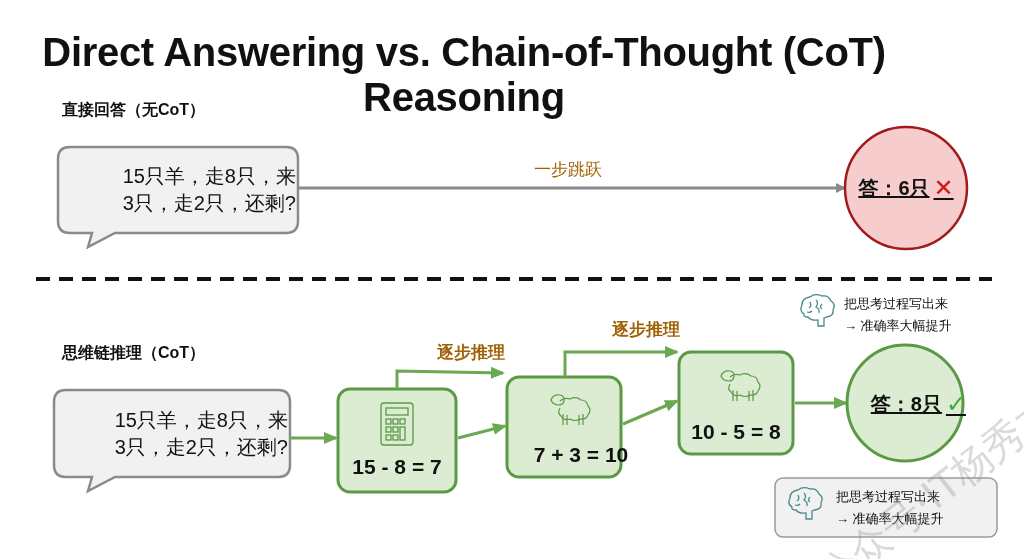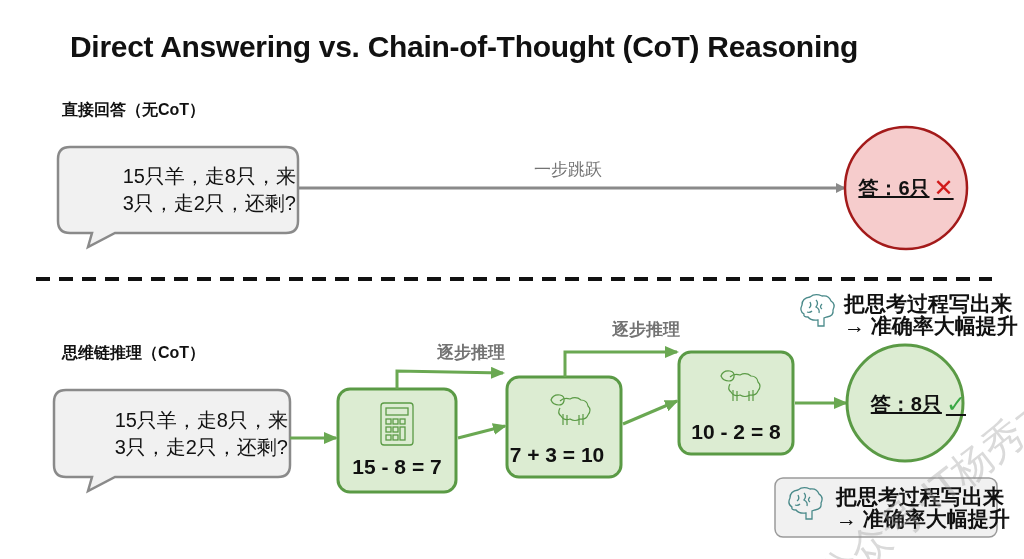--- a/index.html
+++ b/index.html
@@ -1,26 +1,26 @@
 <!DOCTYPE html>
 <html><head>
 <meta charset="utf-8">
 <style>
   html, body { margin:0; padding:0; background:#ffffff; }
   body { width:1024px; height:559px; position:relative; overflow:hidden; font-family:"Liberation Sans","DejaVu Sans",sans-serif; color:#111; }
   .abs { position:absolute; }
-  .title { left:0; width:928px; top:30px; text-align:center; font-size:30px; font-weight:bold; letter-spacing:-0.3px; }
+  .title { left:0; width:928px; top:30px; text-align:center; font-size:40px; font-weight:bold; letter-spacing:-0.3px; }
   .section-label { font-size:16px; font-weight:bold; }
   svg.canvas { position:absolute; left:0; top:0; }
   .bubble-text { font-size:20px; line-height:27px; text-align:right; color:#111; }
-  .edge-label { font-size:17px; color:#737373; }
+  .edge-label { font-size:17px; color:#a16207; }
   .edge-label.bold { font-weight:bold; }
   .step-eq { font-size:21px; font-weight:bold; text-align:center; width:100%; }
   .answer-text { font-size:20px; font-weight:bold; display:flex; align-items:center; justify-content:center; gap:4px;text-decoration:underline; }
-  .note-text { font-size:21px; font-weight:bold; line-height:22px; }
+  .note-text { font-size:13px; font-weight:normal; line-height:22px; }
   .watermark { font-size:40px; color:rgba(150,150,150,0.35); transform:rotate(-38deg); transform-origin:left top; white-space:nowrap; font-family:"DejaVu Sans",sans-serif; }
 </style>
 </head>
 <body>
 
 <div class="abs title">Direct Answering vs. Chain-of-Thought (CoT) Reasoning</div>
 
 <div class="abs section-label" style="left:62px; top:100px;">直接回答（无CoT）</div>
 <div class="abs section-label" style="left:62px; top:343px;">思维链推理（CoT）</div>
 
@@ -110,22 +110,22 @@
 
 <div class="abs bubble-text" style="left:56px; top:407px; width:232px;">
   <div>15只羊，走8只，来</div>
   <div>3只，走2只，还剩?</div>
 </div>
 
 <div class="abs edge-label bold" style="left:437px; top:341px;">逐步推理</div>
 <div class="abs edge-label bold" style="left:612px; top:318px;">逐步推理</div>
 
 <div class="abs step-eq" style="left:338px; top:455px; width:118px;">15 - 8 = 7</div>
-<div class="abs step-eq" style="left:507px; top:443px; width:100px;">7 + 3 = 10</div>
-<div class="abs step-eq" style="left:679px; top:420px; width:114px;">10 - 2 = 8</div>
+<div class="abs step-eq" style="left:507px; top:443px; width:100px;padding-left:24px;">7 + 3 = 10</div>
+<div class="abs step-eq" style="left:679px; top:420px; width:114px;">10 - 5 = 8</div>
 
 <div class="abs answer-text" style="left:848px; top:390px; width:118px;justify-content:flex-end;">
   <span>答：8只</span>
   <span style="color:#3aa845; font-size:24px; font-weight:bold;">✓</span>
 </div>
 
 <div class="abs note-text" style="left:844px; top:293px;">
   <div>把思考过程写出来</div>
   <div>→ 准确率大幅提升</div>
 </div>

